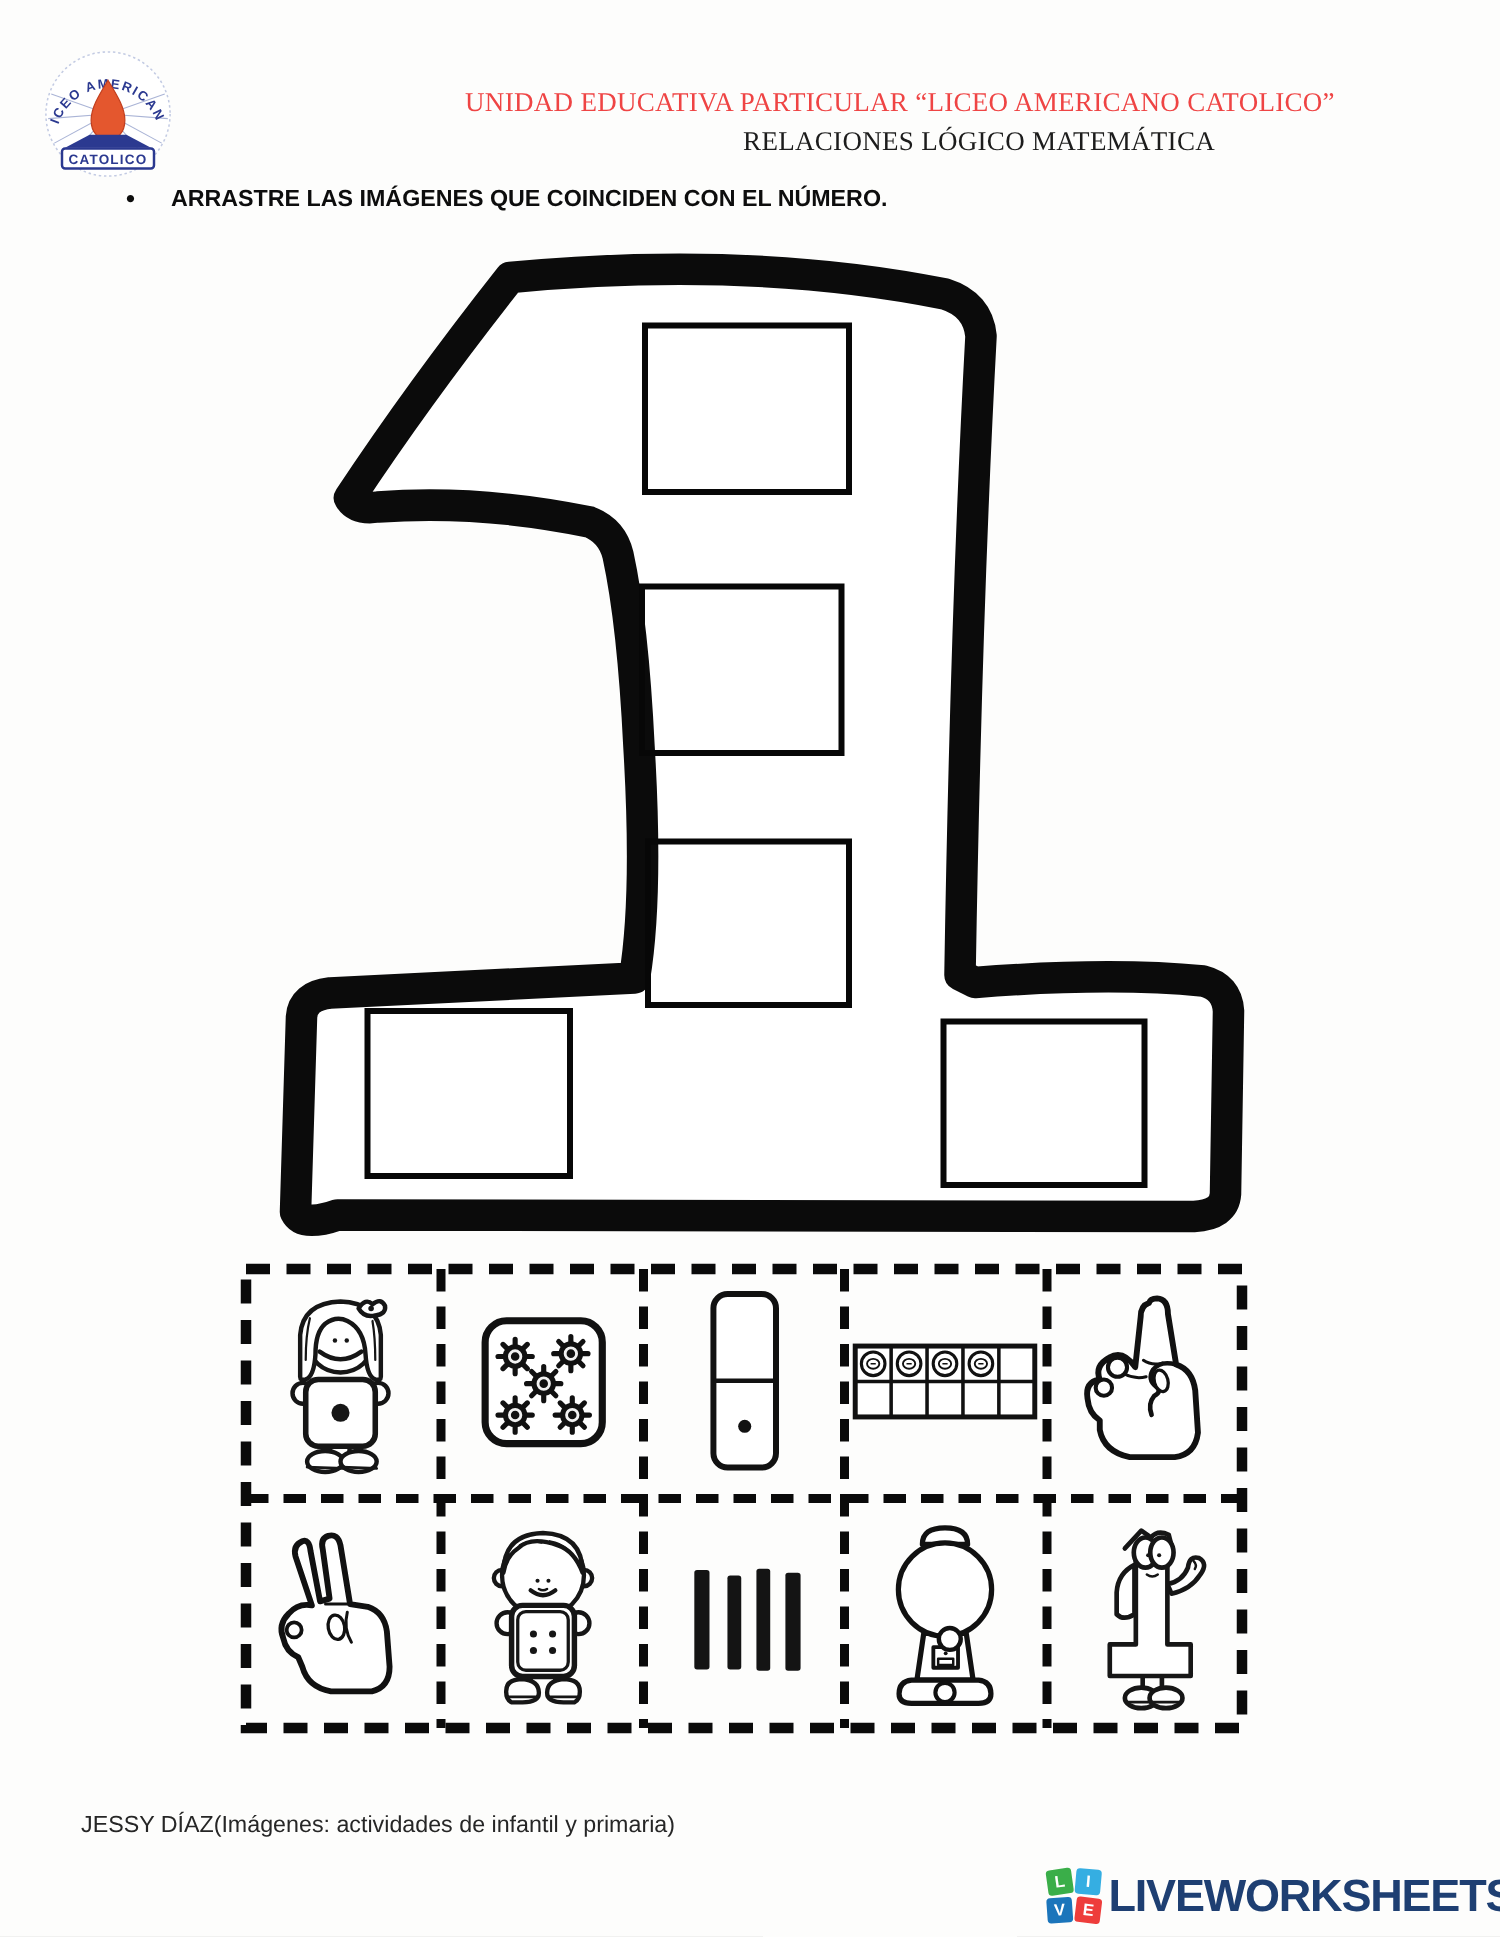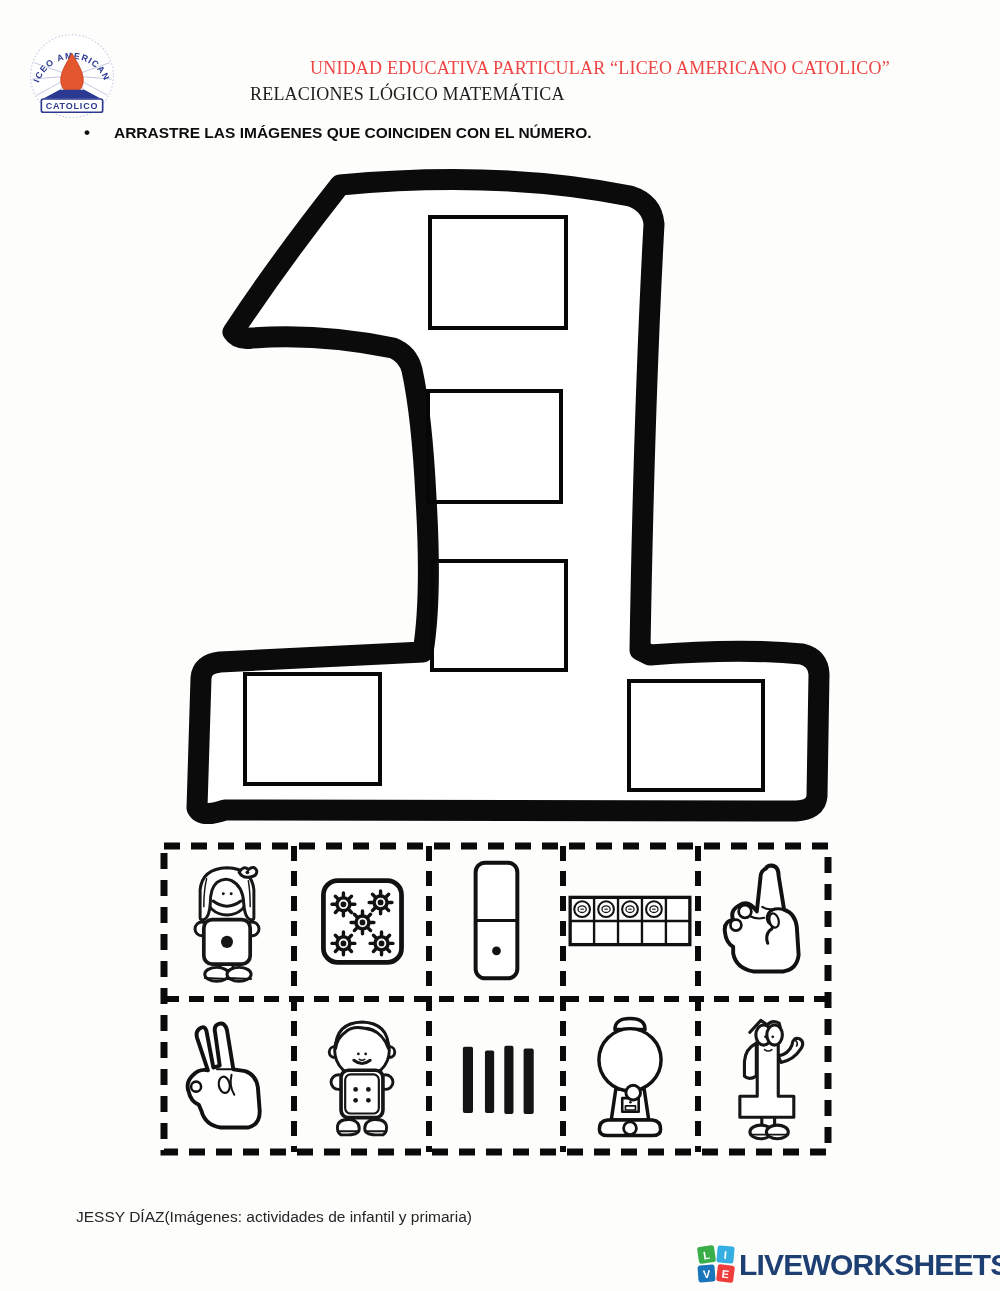--- a/index.html
+++ b/index.html
@@ -15,21 +15,21 @@
   }
   
   .logo { position:absolute; left:26px; top:34px; width:92px; height:84px; }
   .title-line1 {
     position:absolute; left:250px; top:58px; width:700px;
     text-align:center; font-family:"Liberation Serif", serif;
     font-size:18px; color:#ef4444; letter-spacing:.2px;
   }
   .title-line2 {
     position:absolute; left:250px; top:84px; width:560px;
-    text-align:left; font-family:"Liberation Serif", serif;
+    text-align:right; font-family:"Liberation Serif", serif;
     font-size:18px; color:#1c1c1c; letter-spacing:.2px;
   }
   
   .instruction {
     position:absolute; left:84px; top:124px; display:flex; align-items:flex-start; gap:24px;
     font-weight:bold; font-size:15.5px; color:#0d0d0d;
   }
   .instruction .bullet { font-size:17px; line-height:18px; }
   
   .big-one { position:absolute; left:180px; top:158px; width:655px; height:670px; }
@@ -40,21 +40,21 @@
   .dz4 { left:243px; top:672px; width:139px; height:114px; }
   .dz5 { left:627px; top:679px; width:138px; height:113px; }
   
   .cards-lines { position:absolute; left:160px; top:842px; width:672px; height:314px; }
   .cards-grid  {
     position:absolute; left:160px; top:842px; width:672px; height:314px;
     display:grid; grid-template-columns:repeat(5,1fr); grid-template-rows:repeat(2,1fr);
   }
   .card { display:flex; align-items:center; justify-content:center; cursor:grab; }
   
-  .credit { position:absolute; left:76px; top:1208px; font-size:15.5px; color:#262626; }
+  .credit { position:absolute; left:54px; top:1208px; font-size:15.5px; color:#262626; }
   .brand { position:absolute; left:698px; top:1246px; display:flex; align-items:center; }
   .tiles { display:grid; grid-template-columns:18px 18px; grid-auto-rows:18px; gap:1px; margin-right:4px; }
   .tile {
     width:17px; height:17px; border-radius:2.5px; color:#fff;
     font-size:11px; font-weight:800; display:flex; align-items:center; justify-content:center;
   }
   .tile:nth-child(1){ transform:rotate(-8deg); }
   .tile:nth-child(2){ transform:rotate(5deg); }
   .tile:nth-child(3){ transform:rotate(-4deg); }
   .tile:nth-child(4){ transform:rotate(7deg); }

